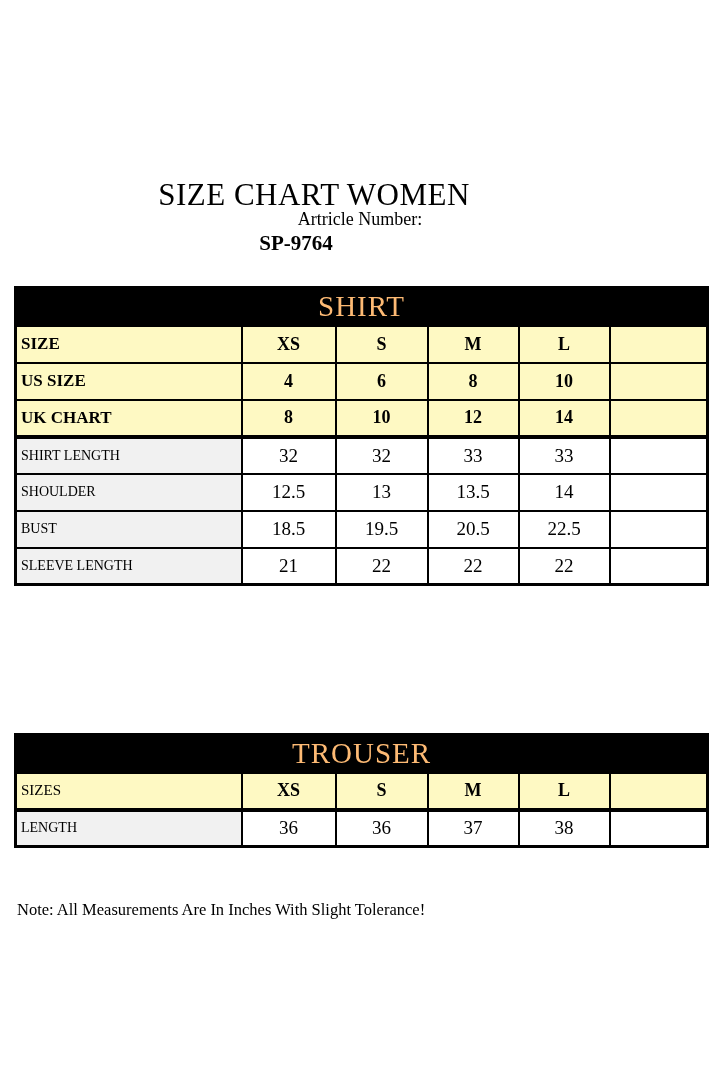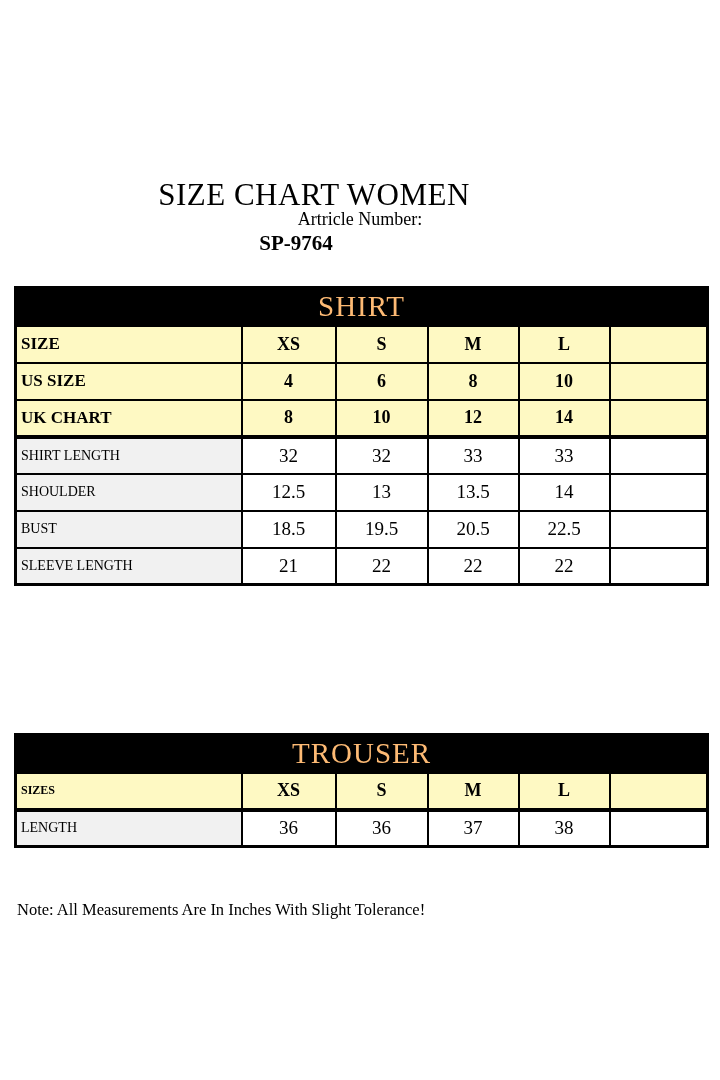--- a/index.html
+++ b/index.html
@@ -64,21 +64,21 @@
     vertical-align: middle;
     overflow: hidden;
     white-space: nowrap;
   }
   td.lbl {
     text-align: left;
     padding-left: 4px;
     background: #f1f1f1;
   }
   td.lbl.hdr   { font-size: 17px; font-weight: bold; }
-  td.lbl.hdr-reg { font-size: 12px; font-weight: bold; }
+  td.lbl.hdr-reg { font-size: 15px; font-weight: normal; }
   td.lbl.meas  { font-size: 14px; font-weight: normal; }
   td.val { text-align: center; font-size: 19px; }
   tr.shaded td { background: #fef9c3; }
   tr.shaded td.val { font-weight: bold; font-size: 18px; }
   tr.thick-bottom td { border-bottom-width: 4px; }
   .note {
     position: absolute;
     top: 900px; left: 17px;
     font-size: 16.5px;
   }

